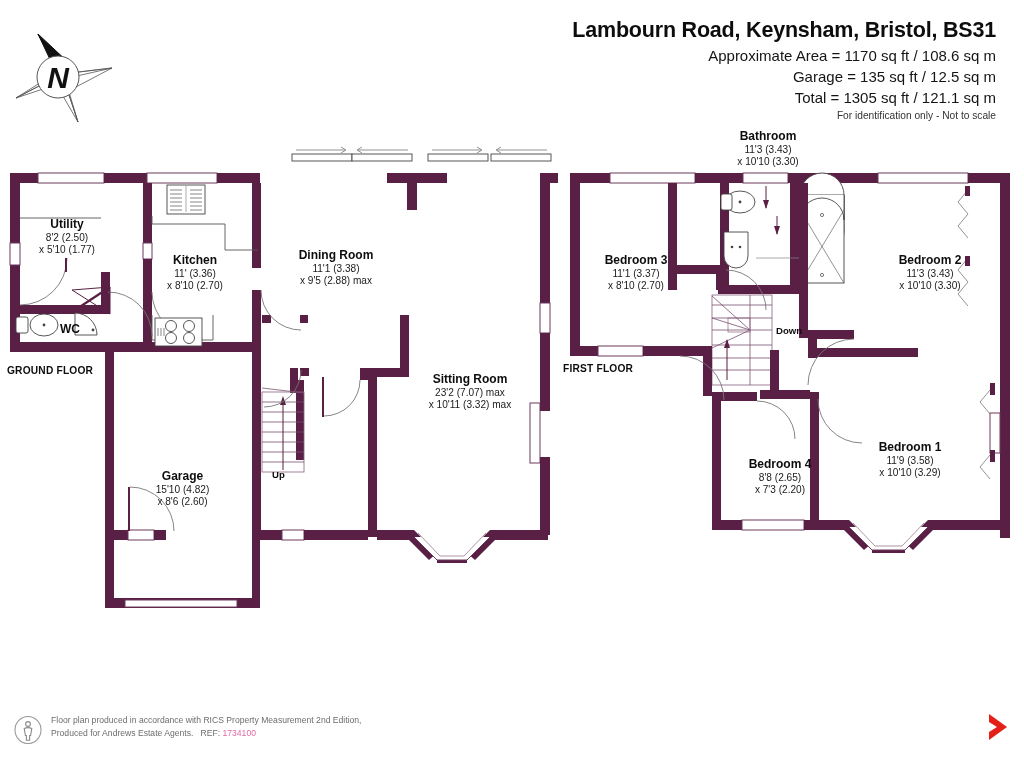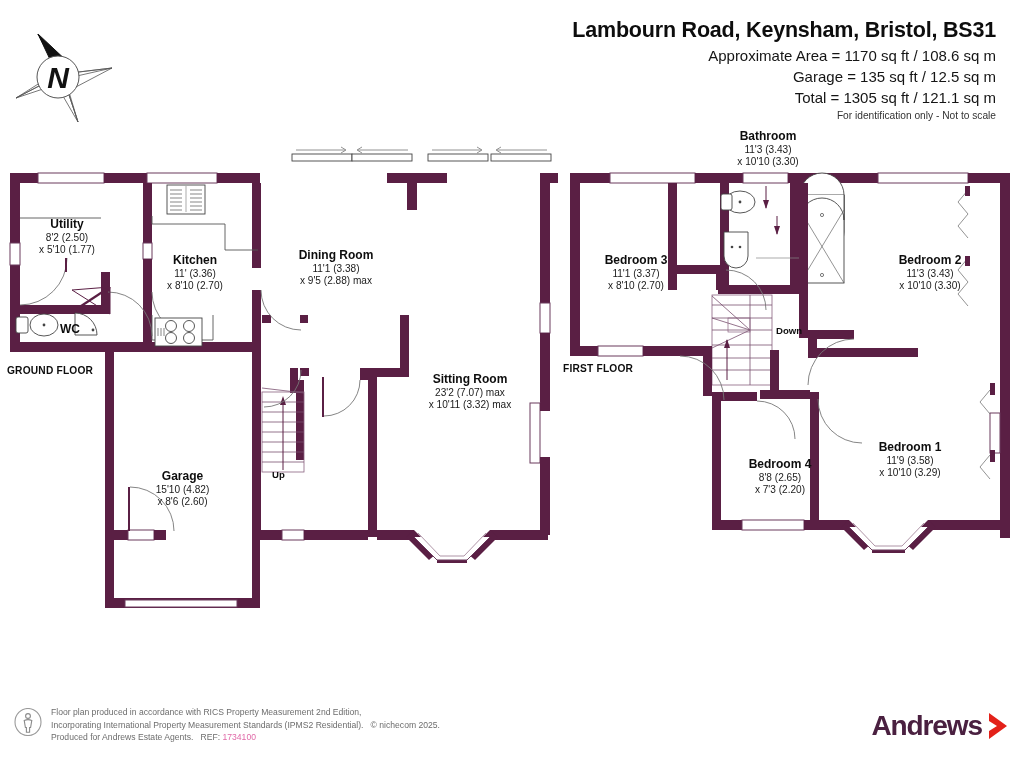--- a/index.html
+++ b/index.html
@@ -430,31 +430,26 @@
 
   <div id="footer">
     <svg id="footer-icon" viewBox="0 0 28 28">
       <ellipse cx="14" cy="14" rx="13" ry="13.5" fill="none" stroke="#9a9a9a" stroke-width="1.1"></ellipse>
       <circle cx="14" cy="8" r="2.4" fill="none" stroke="#8a8a8a" stroke-width="1.1"></circle>
       <path d="M10.2 12.4 Q14 10.8 17.8 12.4 L16.6 19.5 L15.6 19.5 L15.6 24.2 L12.4 24.2 L12.4 19.5 L11.4 19.5 Z" fill="none" stroke="#8a8a8a" stroke-width="1.1"></path>
     </svg>
     <div id="footer-text">
       <div>Floor plan produced in accordance with RICS Property Measurement 2nd Edition,</div>
       <div>
-        <span>Incorporating International Property Measurement Standards (IPMS2 Residential).</span>
-        &nbsp;&nbsp;<span>© nichecom 2025.</span>
-      </div>
-      <div>
         <span>Produced for Andrews Estate Agents.</span>
         &nbsp;&nbsp;<span>REF:</span>
         <span class="ref-num">1734100</span>
       </div>
     </div>
   </div>
 
   <div id="logo">
-    <div id="logo-word" style="color:#4a2040;">Andrews</div>
     <svg id="logo-chev" viewBox="0 0 24 30">
       <path d="M3 2 L21 15 L3 28 L3 20 L11 15 L3 10 Z" fill="#e32119"></path>
     </svg>
   </div>
 
 </div>
 
 </body></html>

